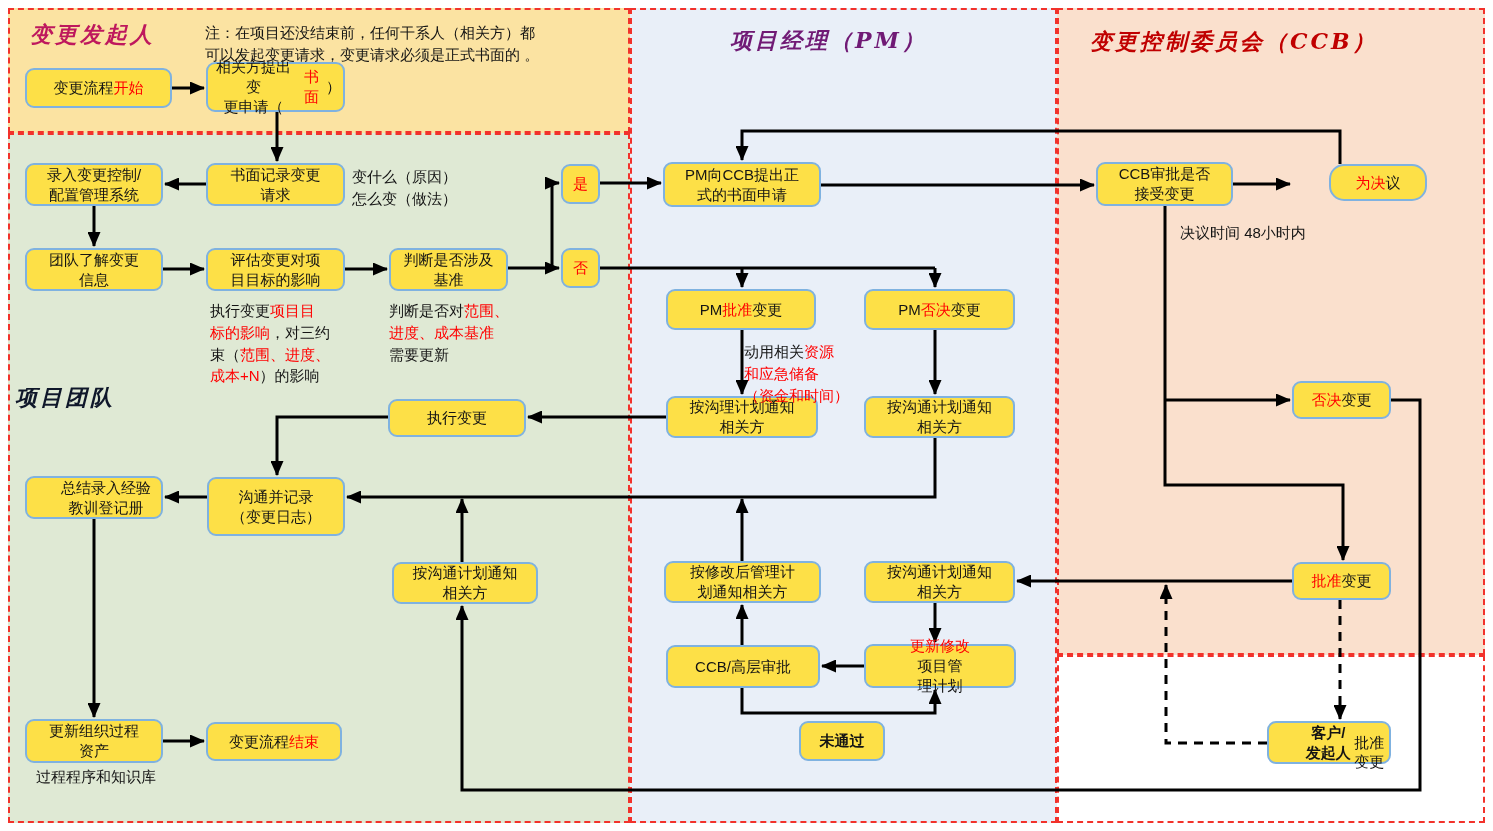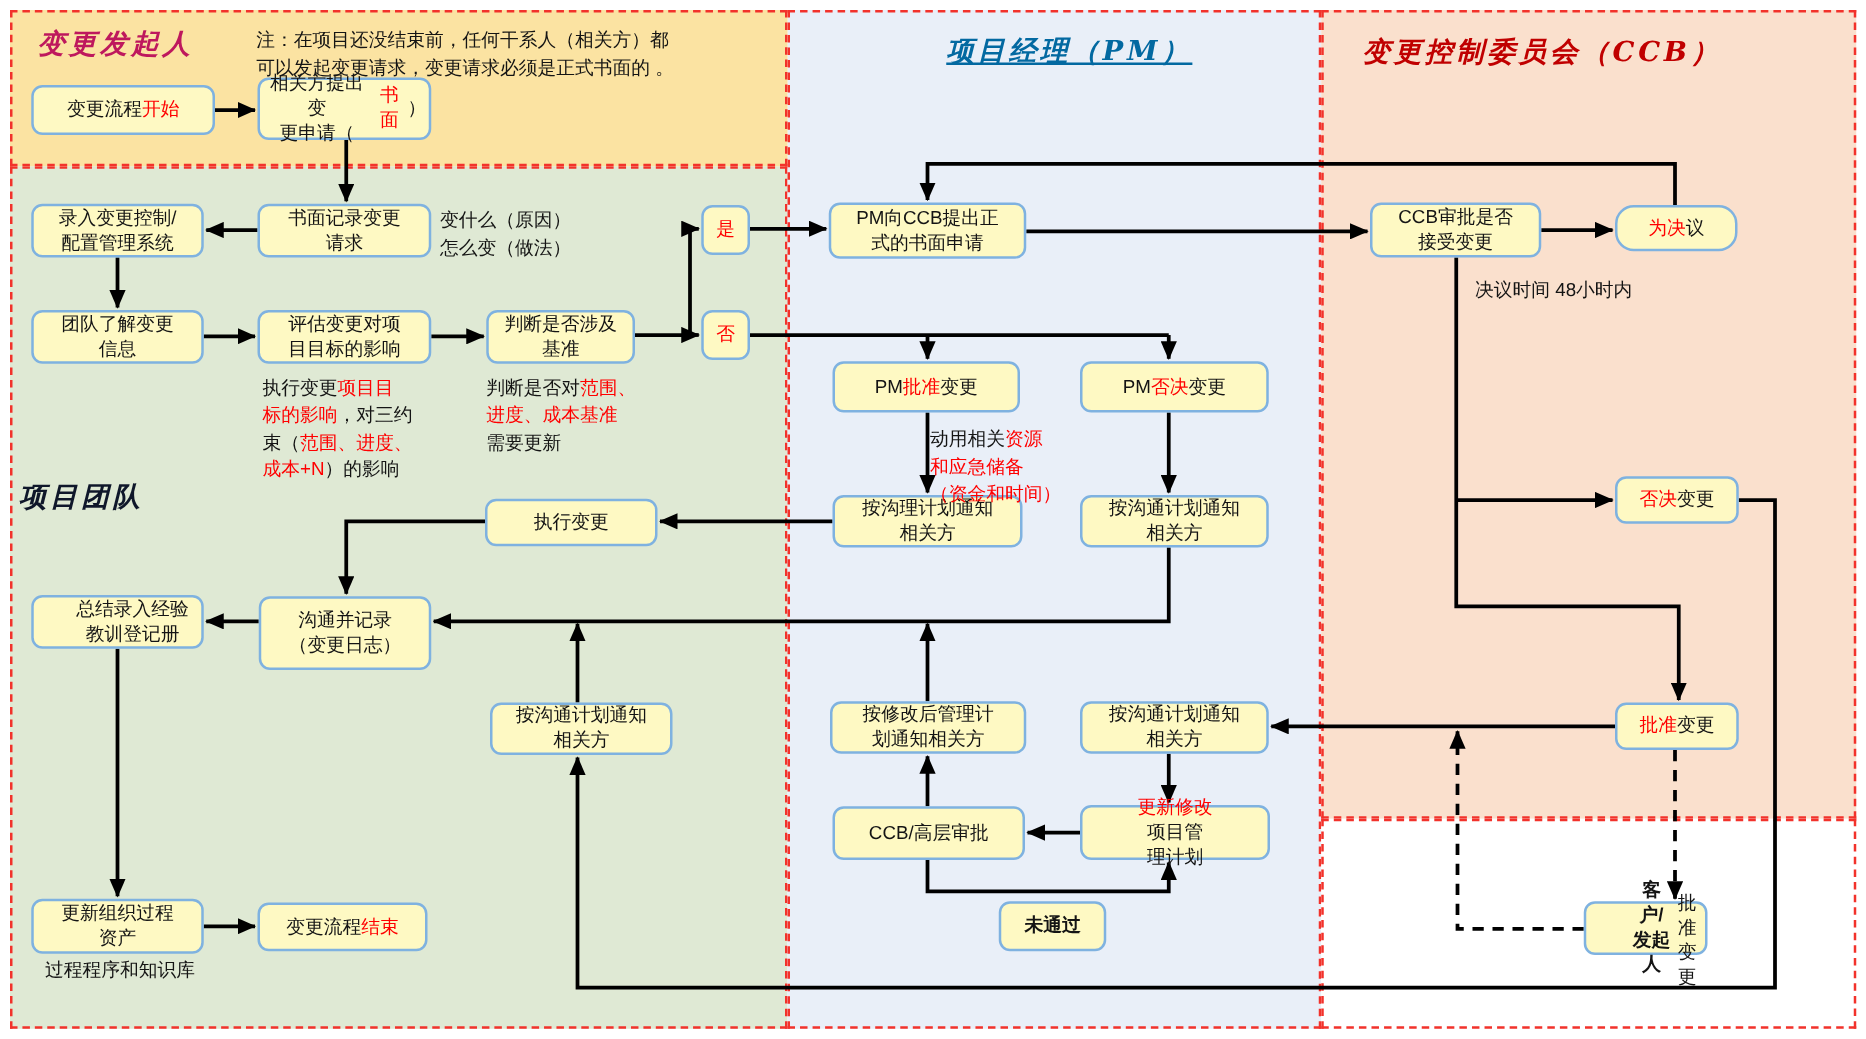--- a/index.html
+++ b/index.html
@@ -7,21 +7,21 @@
     position:relative;width:1493px;height:831px;background:#fff;overflow:hidden;
     font-family:"Liberation Sans",sans-serif;
   }
   .region{position:absolute;border:2px dashed #f2322b;box-sizing:border-box;}
   .lane-title{
     position:absolute;font-family:"DejaVu Serif",serif;font-style:italic;
     font-size:22px;font-weight:bold;letter-spacing:3px;white-space:nowrap;
   }
   #edges{position:absolute;left:0;top:0;z-index:2;}
   .node{
-    position:absolute;z-index:3;background:#fef9c3;border:2px solid #7fb2e0;
+    position:absolute;z-index:3;background:#fde047;border:2px solid #7fb2e0;
     border-radius:9px;display:flex;align-items:center;justify-content:center;
     text-align:center;font-size:15px;line-height:1.32;color:#141414;
     box-sizing:border-box;white-space:pre-line;padding:1px 2px;
   }
   .note{
     position:absolute;z-index:3;font-size:15px;line-height:1.45;color:#141414;
     white-space:pre-line;text-align:left;
   }
   .red{color:#ff0000;}
   .bold{font-weight:bold;}
@@ -32,21 +32,21 @@
 <div id="canvas">
 
   <div class="region" style="left:8px;top:8px;width:622px;height:125px;background:#fbe3a2;z-index:1;"></div>
   <div class="region" style="left:8px;top:133px;width:622px;height:690px;background:#dfe9d4;z-index:0;"></div>
   <div class="region" style="left:630px;top:8px;width:427px;height:815px;background:#e9eff8;z-index:0;"></div>
   <div class="region" style="left:1057px;top:8px;width:428px;height:647px;background:#fae0cd;z-index:0;"></div>
   <div class="region" style="left:1057px;top:655px;width:428px;height:168px;background:#ffffff;z-index:0;"></div>
 
   <div class="lane-title" style="left:30px;top:20px;color:#be185d;z-index:3;text-align:right;">变更发起人</div>
   <div class="lane-title" style="left:15px;top:383px;color:#0f172a;z-index:3;">项目团队</div>
-  <div class="lane-title" style="left:757px;top:26px;color:#0369a1;z-index:3;text-decoration:underline;">项目经理（PM）</div>
+  <div class="lane-title" style="left:730px;top:26px;color:#701a75;z-index:3;">项目经理（PM）</div>
   <div class="lane-title" style="left:1090px;top:27px;color:#c00000;z-index:3;">变更控制委员会（CCB）</div>
 
   <svg id="edges" width="1493" height="831" viewBox="0 0 1493 831">
     <defs>
       <marker id="arrow" markerUnits="userSpaceOnUse" markerWidth="15" markerHeight="13" refX="14" refY="6.5" orient="auto">
         <path d="M0,0 L15,6.5 L0,13 Z" fill="#000"></path>
       </marker>
     </defs>
     <g id="edge-group">
         <polyline points="172,88 204,88" fill="none" stroke="#000000" stroke-width="3" marker-end="url(#arrow)"></polyline>
@@ -125,24 +125,24 @@
       <div class="node" style="left: 664px; top: 561px; width: 157px; height: 42px;"><span>按修改后管理计
 划通知相关方</span></div>
       <div class="node" style="left: 864px; top: 561px; width: 151px; height: 42px;"><span>按沟通计划通知
 相关方</span></div>
       <div class="node" style="left: 666px; top: 645px; width: 154px; height: 43px;"><span>CCB/高层审批</span></div>
       <div class="node" style="left: 864px; top: 644px; width: 152px; height: 44px; flex-direction: column;"><span class="red">更新修改</span><span>项目管
 理计划</span></div>
       <div class="node" style="left: 799px; top: 721px; width: 86px; height: 40px; font-weight: bold;"><span>未通过</span></div>
       <div class="node" style="left: 1096px; top: 162px; width: 137px; height: 44px;"><span>CCB审批是否
 接受变更</span></div>
-      <div class="node" style="left: 1292px; top: 164px; width: 98px; height: 37px; border-radius: 15px;"><span class="red">为决</span><span>议</span></div>
+      <div class="node" style="left: 1329px; top: 164px; width: 98px; height: 37px; border-radius: 15px;"><span class="red">为决</span><span>议</span></div>
       <div class="node" style="left: 1292px; top: 381px; width: 99px; height: 38px;"><span class="red">否决</span><span>变更</span></div>
       <div class="node" style="left: 1292px; top: 562px; width: 99px; height: 38px;"><span class="red">批准</span><span>变更</span></div>
-      <div class="node" style="left: 1267px; top: 721px; width: 99px; height: 43px; padding-left: 36px;"><span class="bold">客户/发起人</span><span>
+      <div class="node" style="left: 1267px; top: 721px; width: 124px; height: 43px; padding-left: 36px;"><span class="bold">客户/发起人</span><span>
 批准变更</span></div>
     </div>
   <div id="notes">
       <div class="note" style="left: 205px; top: 22px; width: 350px;"><span>注：在项目还没结束前，任何干系人（相关方）都
 可以发起变更请求，变更请求必须是正式书面的 。</span></div>
       <div class="note" style="left: 352px; top: 166px; width: 140px;"><span>变什么（原因）
 怎么变（做法）</span></div>
       <div class="note" style="left: 210px; top: 300px; width: 145px;"><span>执行变更</span><span class="red">项目目
 标的影响</span><span>，对三约
 束（</span><span class="red">范围、进度、

